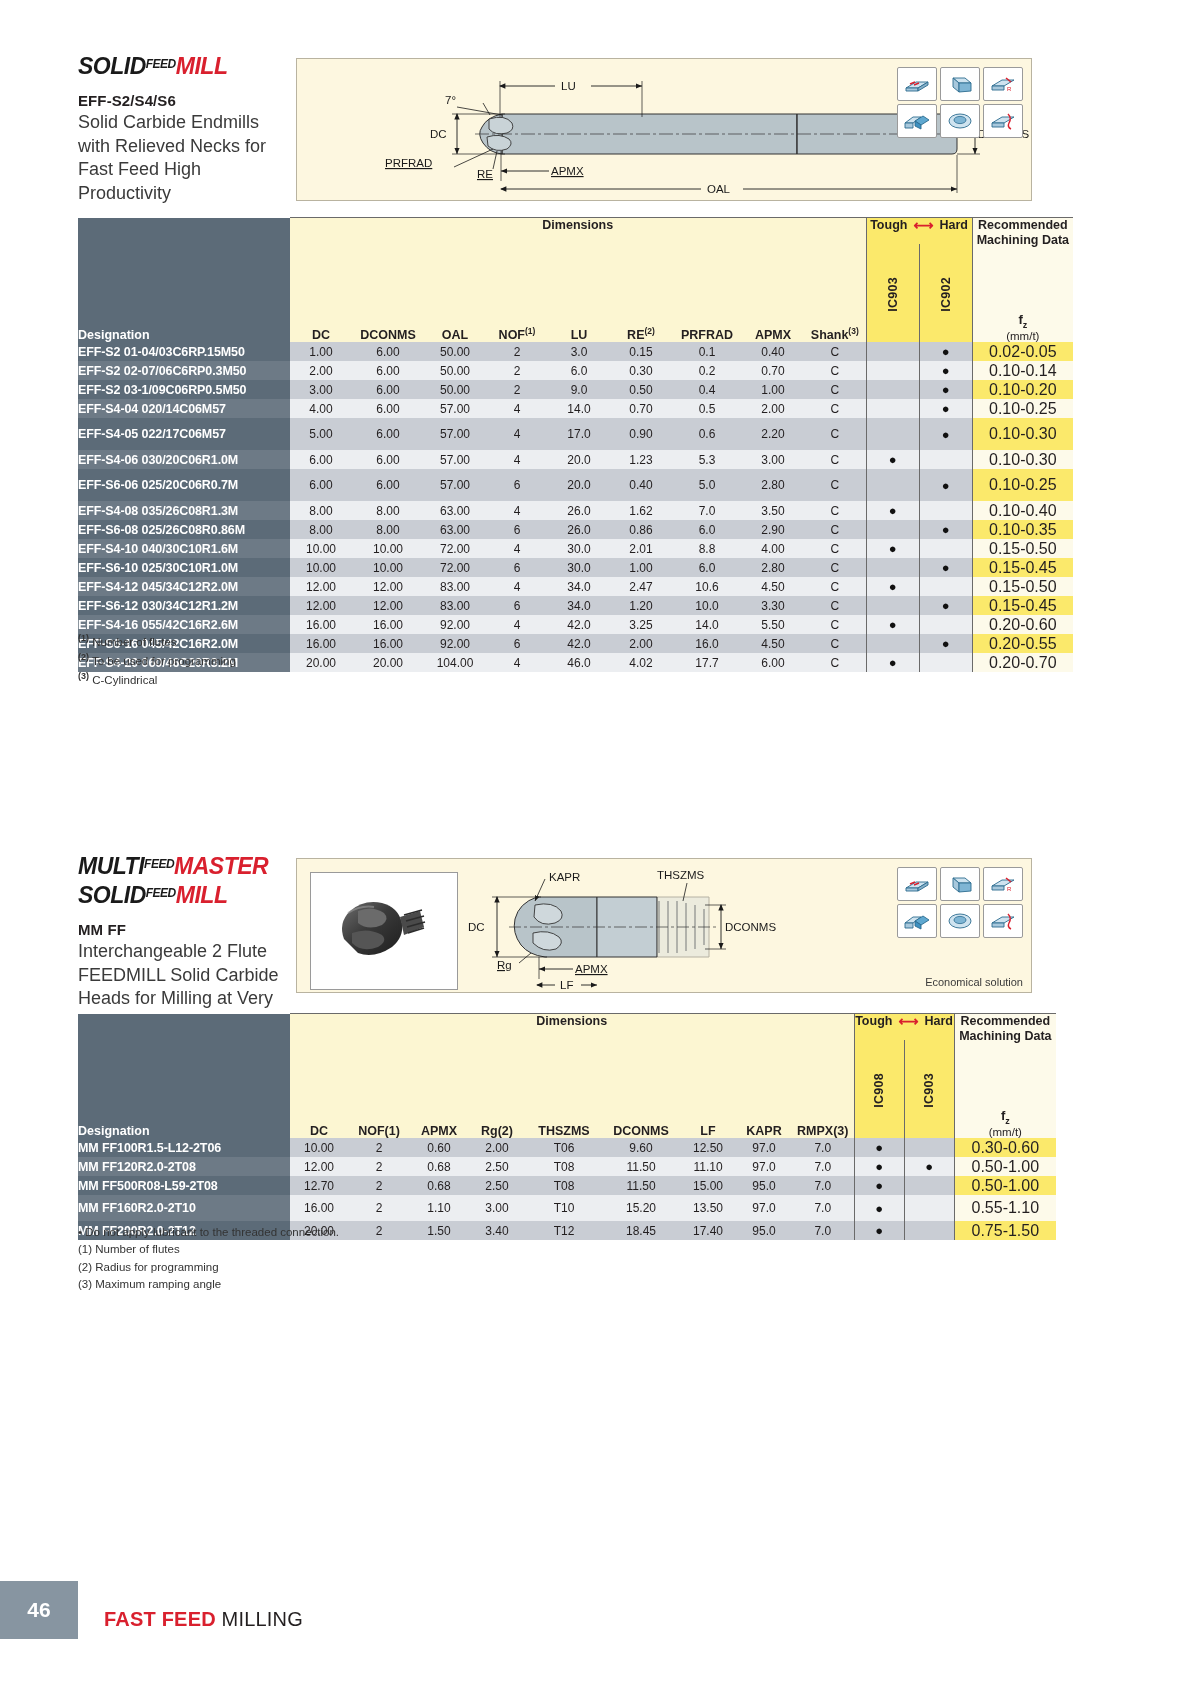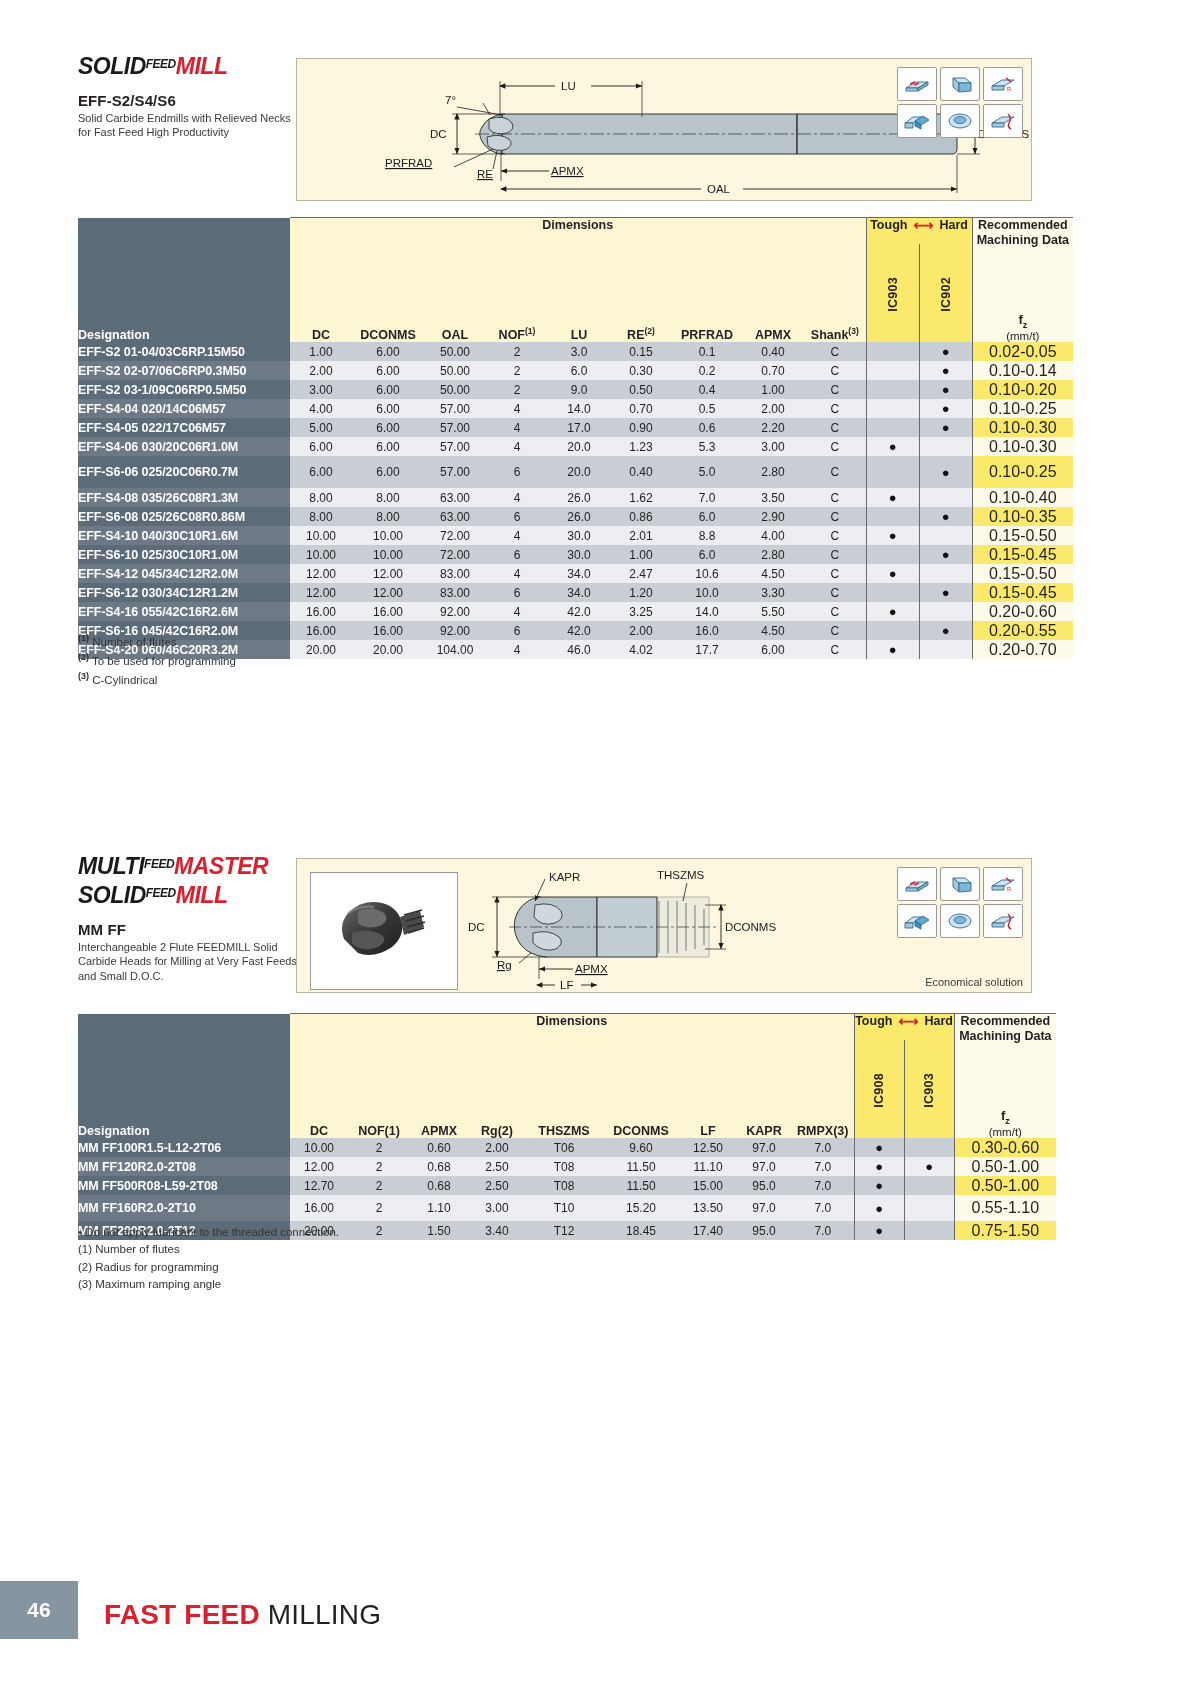--- a/index.html
+++ b/index.html
@@ -18,21 +18,21 @@
 
   
   .logo { font-style:italic; font-weight:bold; letter-spacing:-0.5px; white-space:nowrap; line-height:1; }
   .logo .l-dark { color:#1a1a1a; font-size:23px; }
   .logo .l-sup  { color:#1a1a1a; font-size:12px; vertical-align:super; }
   .logo .l-red  { color:#d9202e; font-size:23px; }
 
   
   .sec1-text { position:absolute; left:78px; top:55px; width:215px; }
   .prod-code { font-size:15px; font-weight:bold; color:#231f20; margin-top:14px; letter-spacing:0.1px;}
-  .prod-desc { font-size:11px; color:#3a3a3a; line-height:1.31; margin-top:2px; }
+  .prod-desc { font-size:18px; color:#3a3a3a; line-height:1.31; margin-top:2px; }
 
   
   .diagram-panel {
     position:absolute;
     background:#fdf7e0;
     border:1px solid #b9b3a0;
   }
   #diagram1 { left:296px; top:58px; width:736px; height:143px; }
   #diagram2 { left:296px; top:858px; width:736px; height:135px; }
 
@@ -117,21 +117,21 @@
   }
 
   
   .footer-bar { position:absolute; left:0; bottom:0; width:1200px; height:118px; background:#ffffff; }
   .pagenum-box {
     position:absolute; left:0; bottom:58px; width:78px; height:58px;
     background:#8795a1; color:#ffffff;
     display:flex; align-items:center; justify-content:center;
     font-size:21px; font-weight:bold;text-align:center;
   }
-  .footer-title { position:absolute; left:104px; bottom:66px; font-size:28px; letter-spacing:0.2px; }
+  .footer-title { position:absolute; left:104px; bottom:66px; font-size:20px; letter-spacing:0.2px; }
   .footer-title .ff { color:#d9202e; font-weight:bold; }
   .footer-title .ml { color:#231f20; font-weight:normal; }
 
   
   .dtxt { font-family:"Liberation Sans", sans-serif; font-size:11.5px; fill:#1a1a1a; }
   .dtxt-u { text-decoration:underline; }
 </style>
 </head>
 <body>
 
@@ -367,21 +367,21 @@
           <td class="num cell">14.0</td>
           <td class="num cell">0.70</td>
           <td class="num cell">0.5</td>
           <td class="num cell">2.00</td>
           <td class="num cell">C</td>
           <td class="dot cell vline-l"></td>
           <td class="dot cell vline-l">●</td>
           <td class="fz fzc vline-l">0.10-0.25</td>
         </tr>
         <tr class="r-odd">
-          <td class="desig" style="height: 19px;">EFF-S4-05 022/17C06M57</td>
+          <td class="desig" style="height: 32px;">EFF-S4-05 022/17C06M57</td>
           <td class="num cell">5.00</td>
           <td class="num cell">6.00</td>
           <td class="num cell">57.00</td>
           <td class="num cell">4</td>
           <td class="num cell">17.0</td>
           <td class="num cell">0.90</td>
           <td class="num cell">0.6</td>
           <td class="num cell">2.20</td>
           <td class="num cell">C</td>
           <td class="dot cell vline-l"></td>

